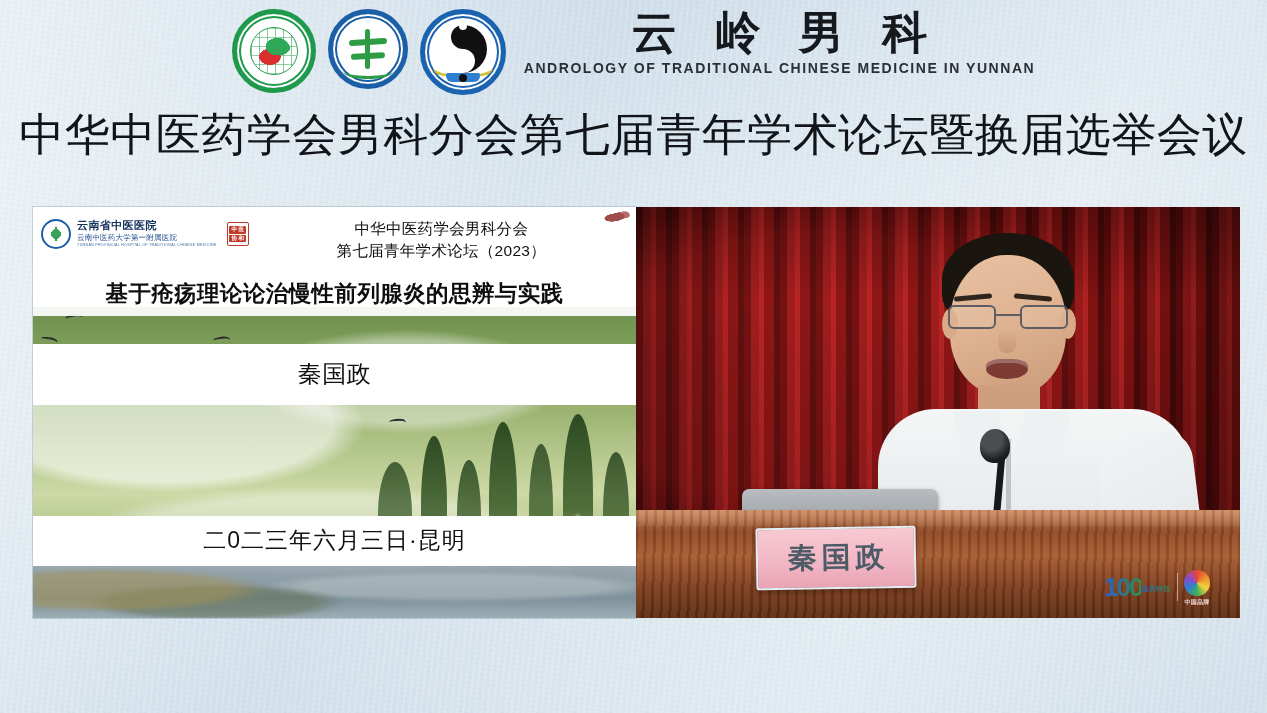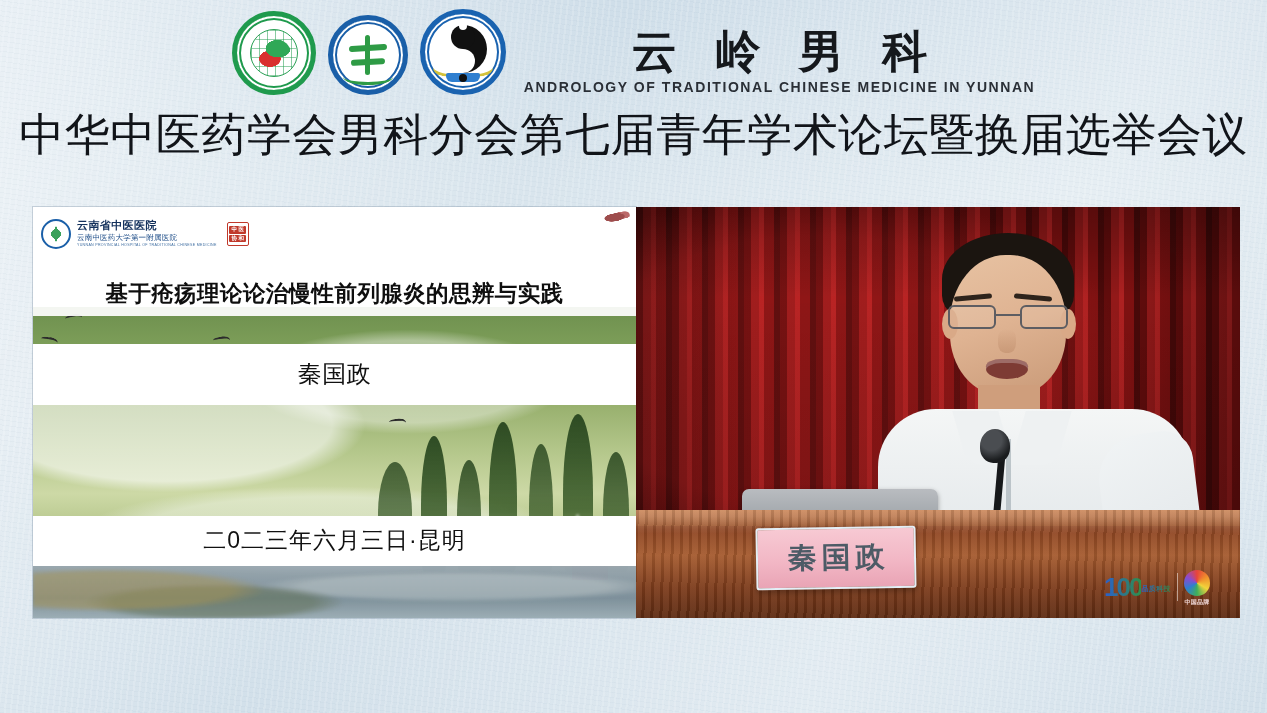--- a/index.html
+++ b/index.html
@@ -21,21 +21,21 @@
       repeating-linear-gradient(96deg, rgba(255,255,255,.22) 0 2px, rgba(255,255,255,0) 2px 6px),
       repeating-linear-gradient(8deg, rgba(150,175,195,.10) 0 1px, rgba(255,255,255,0) 1px 5px);
     opacity:.65;
   }
 
   
   .masthead{
     position:absolute; left:0; top:0; width:1267px; height:104px;
     display:flex; align-items:center; justify-content:center;
   }
-  .logo-row{ display:flex; align-items:flex-end; gap:12px; }
+  .logo-row{ display:flex; align-items:flex-start; gap:12px; }
 
   .emblem{ position:relative; border-radius:50%; flex:0 0 auto; }
 
   
   .em1{ width:84px; height:84px;
     background:radial-gradient(circle at 50% 50%, #ffffff 0 52%, #ffffff 52% 100%);
     border:5px solid #1f9a4d; box-shadow:inset 0 0 0 2px #fff, inset 0 0 0 4px #1f9a4d;
   }
   .em1 .globe{
     position:absolute; left:50%; top:50%; transform:translate(-50%,-50%);
@@ -494,20 +494,22 @@
           <div class="hosp-cn">云南省中医医院</div>
           <div class="hosp-sub">云南中医药大学第一附属医院</div>
           <div class="hosp-en">YUNNAN PROVINCIAL HOSPITAL OF TRADITIONAL CHINESE MEDICINE</div>
         </div>
         <div class="seal">
           <span>中 医</span>
           <span>协 和</span>
         </div>
       </div>
       <div class="conf">
+        <div>中华中医药学会男科分会</div>
+        <div>第七届青年学术论坛（2023）</div>
       </div>
       <div class="slide-deco"></div>
     </div>
 
     <div class="slide-maintitle">基于疮疡理论论治慢性前列腺炎的思辨与实践</div>
 
     <div class="scenery">
       <div class="mist"></div>
       <div class="tree t1"></div>
       <div class="tree t2"></div>

